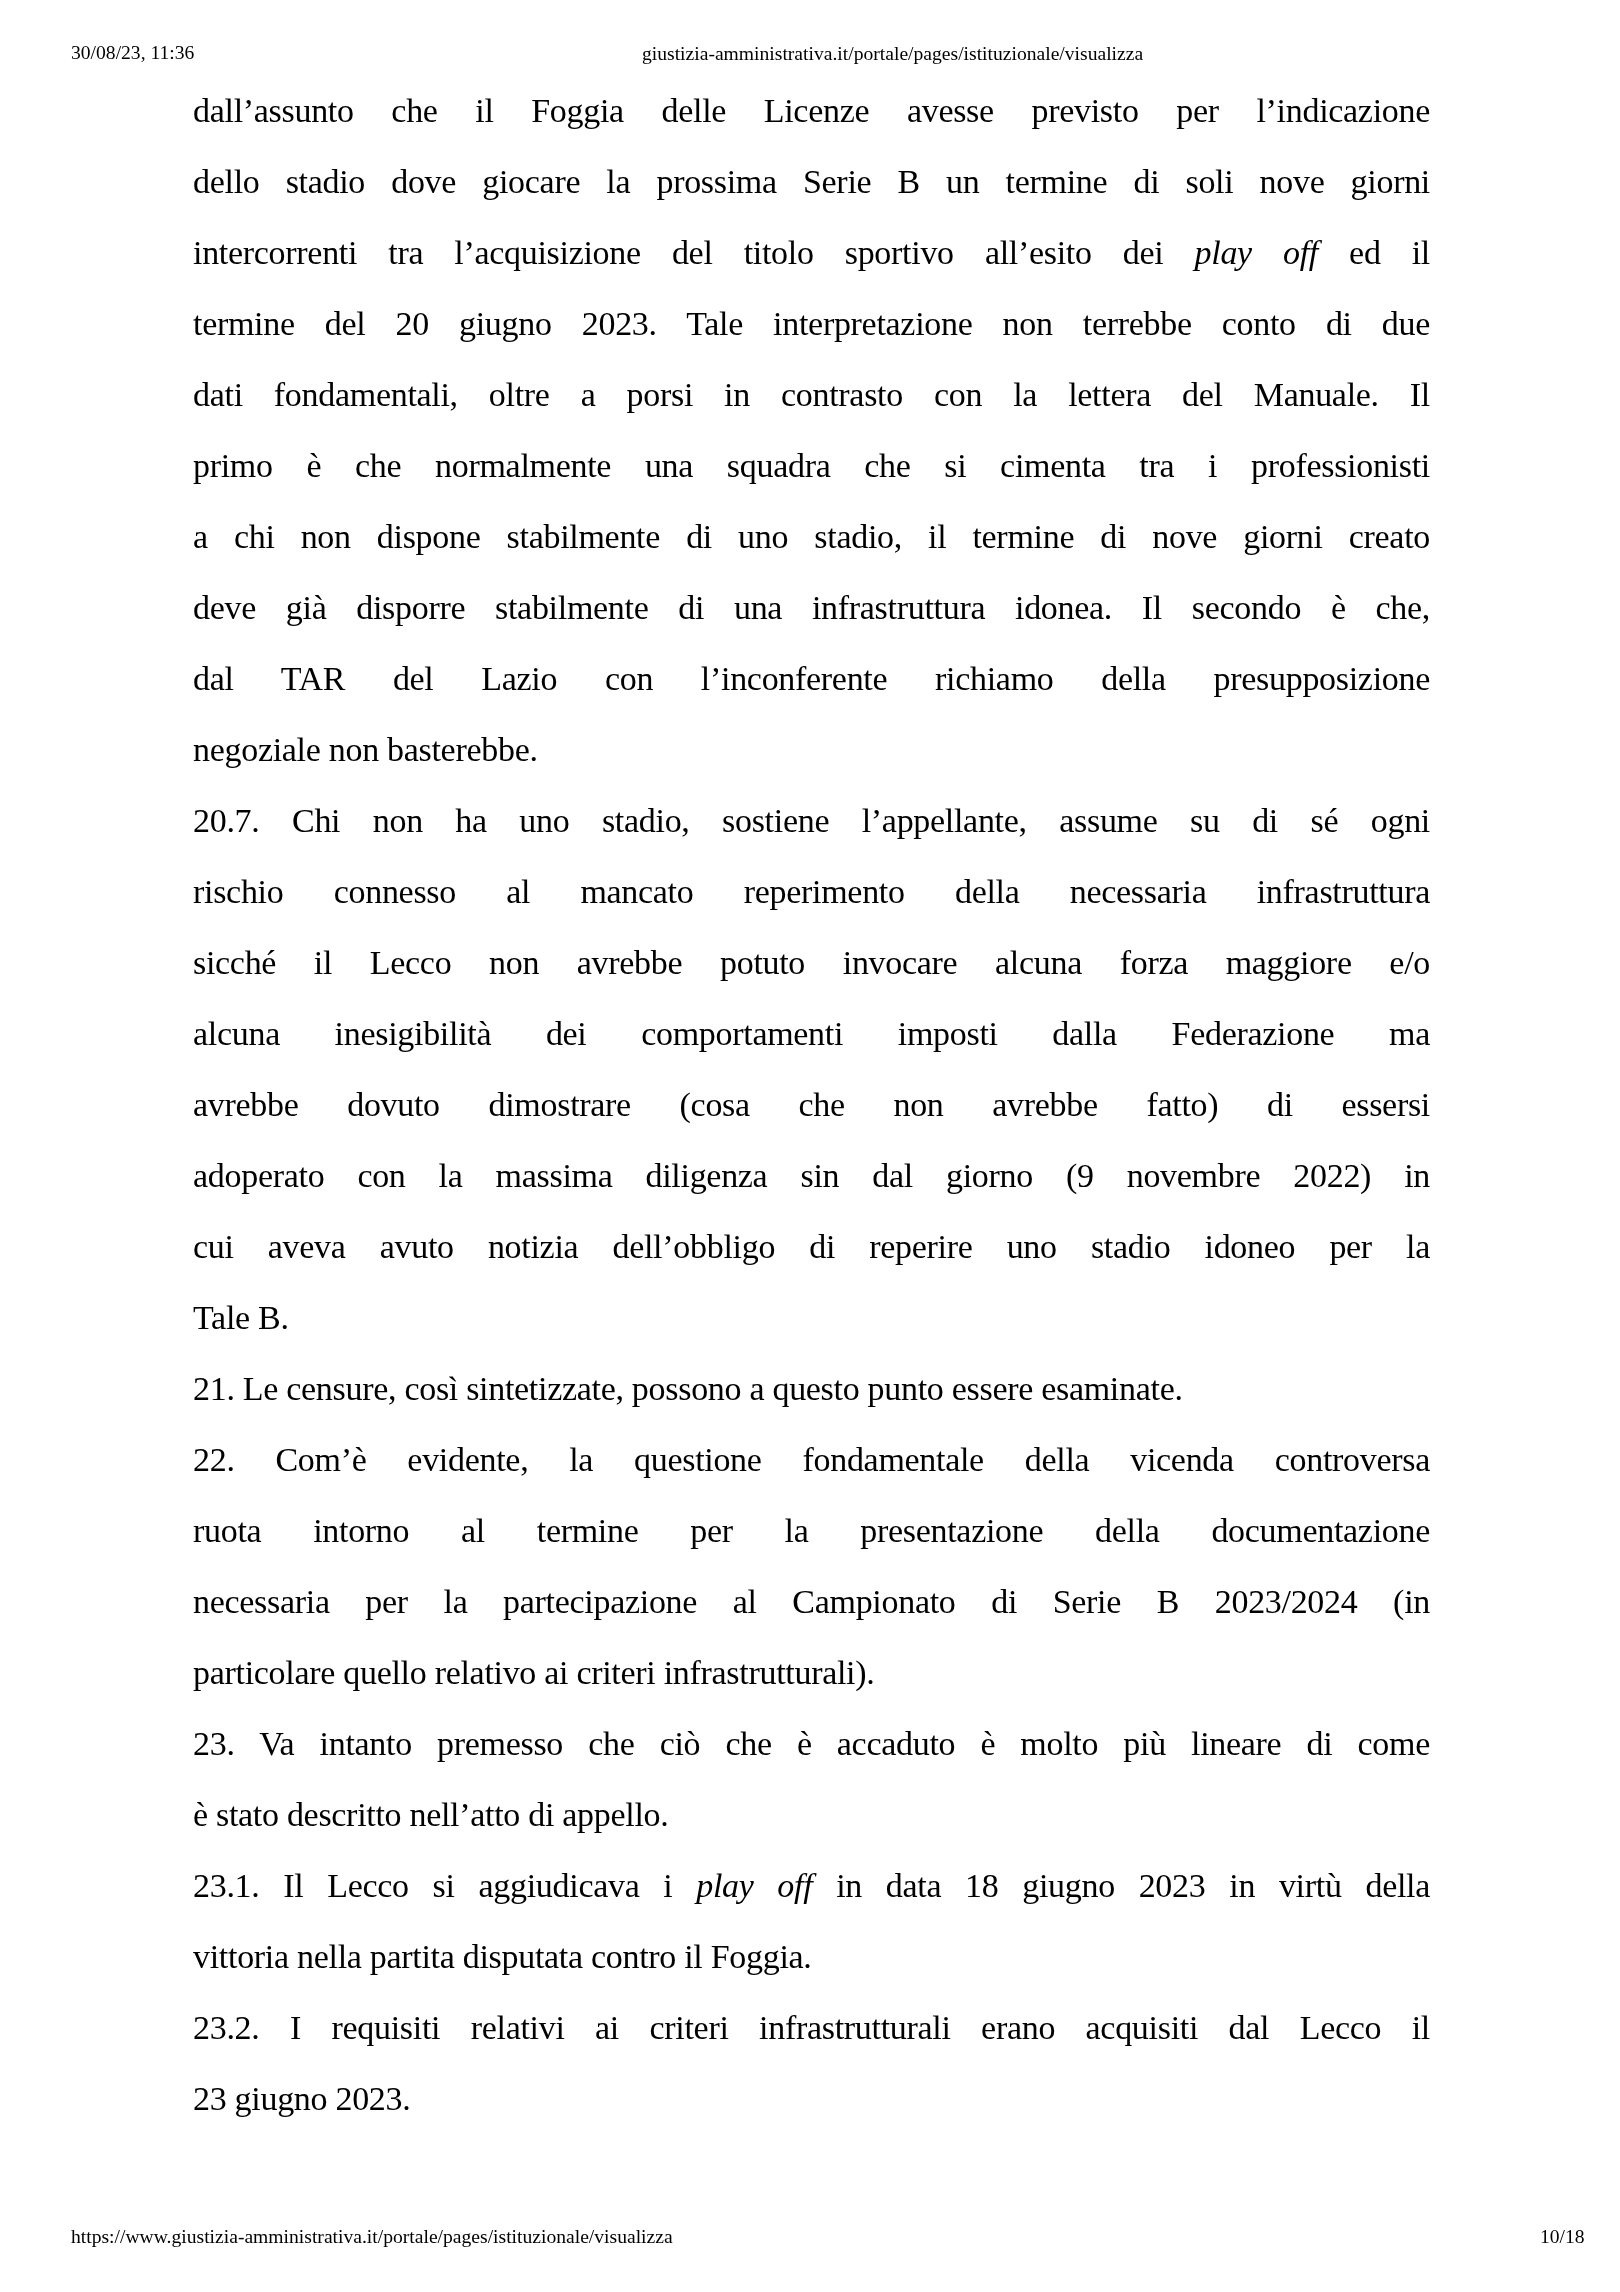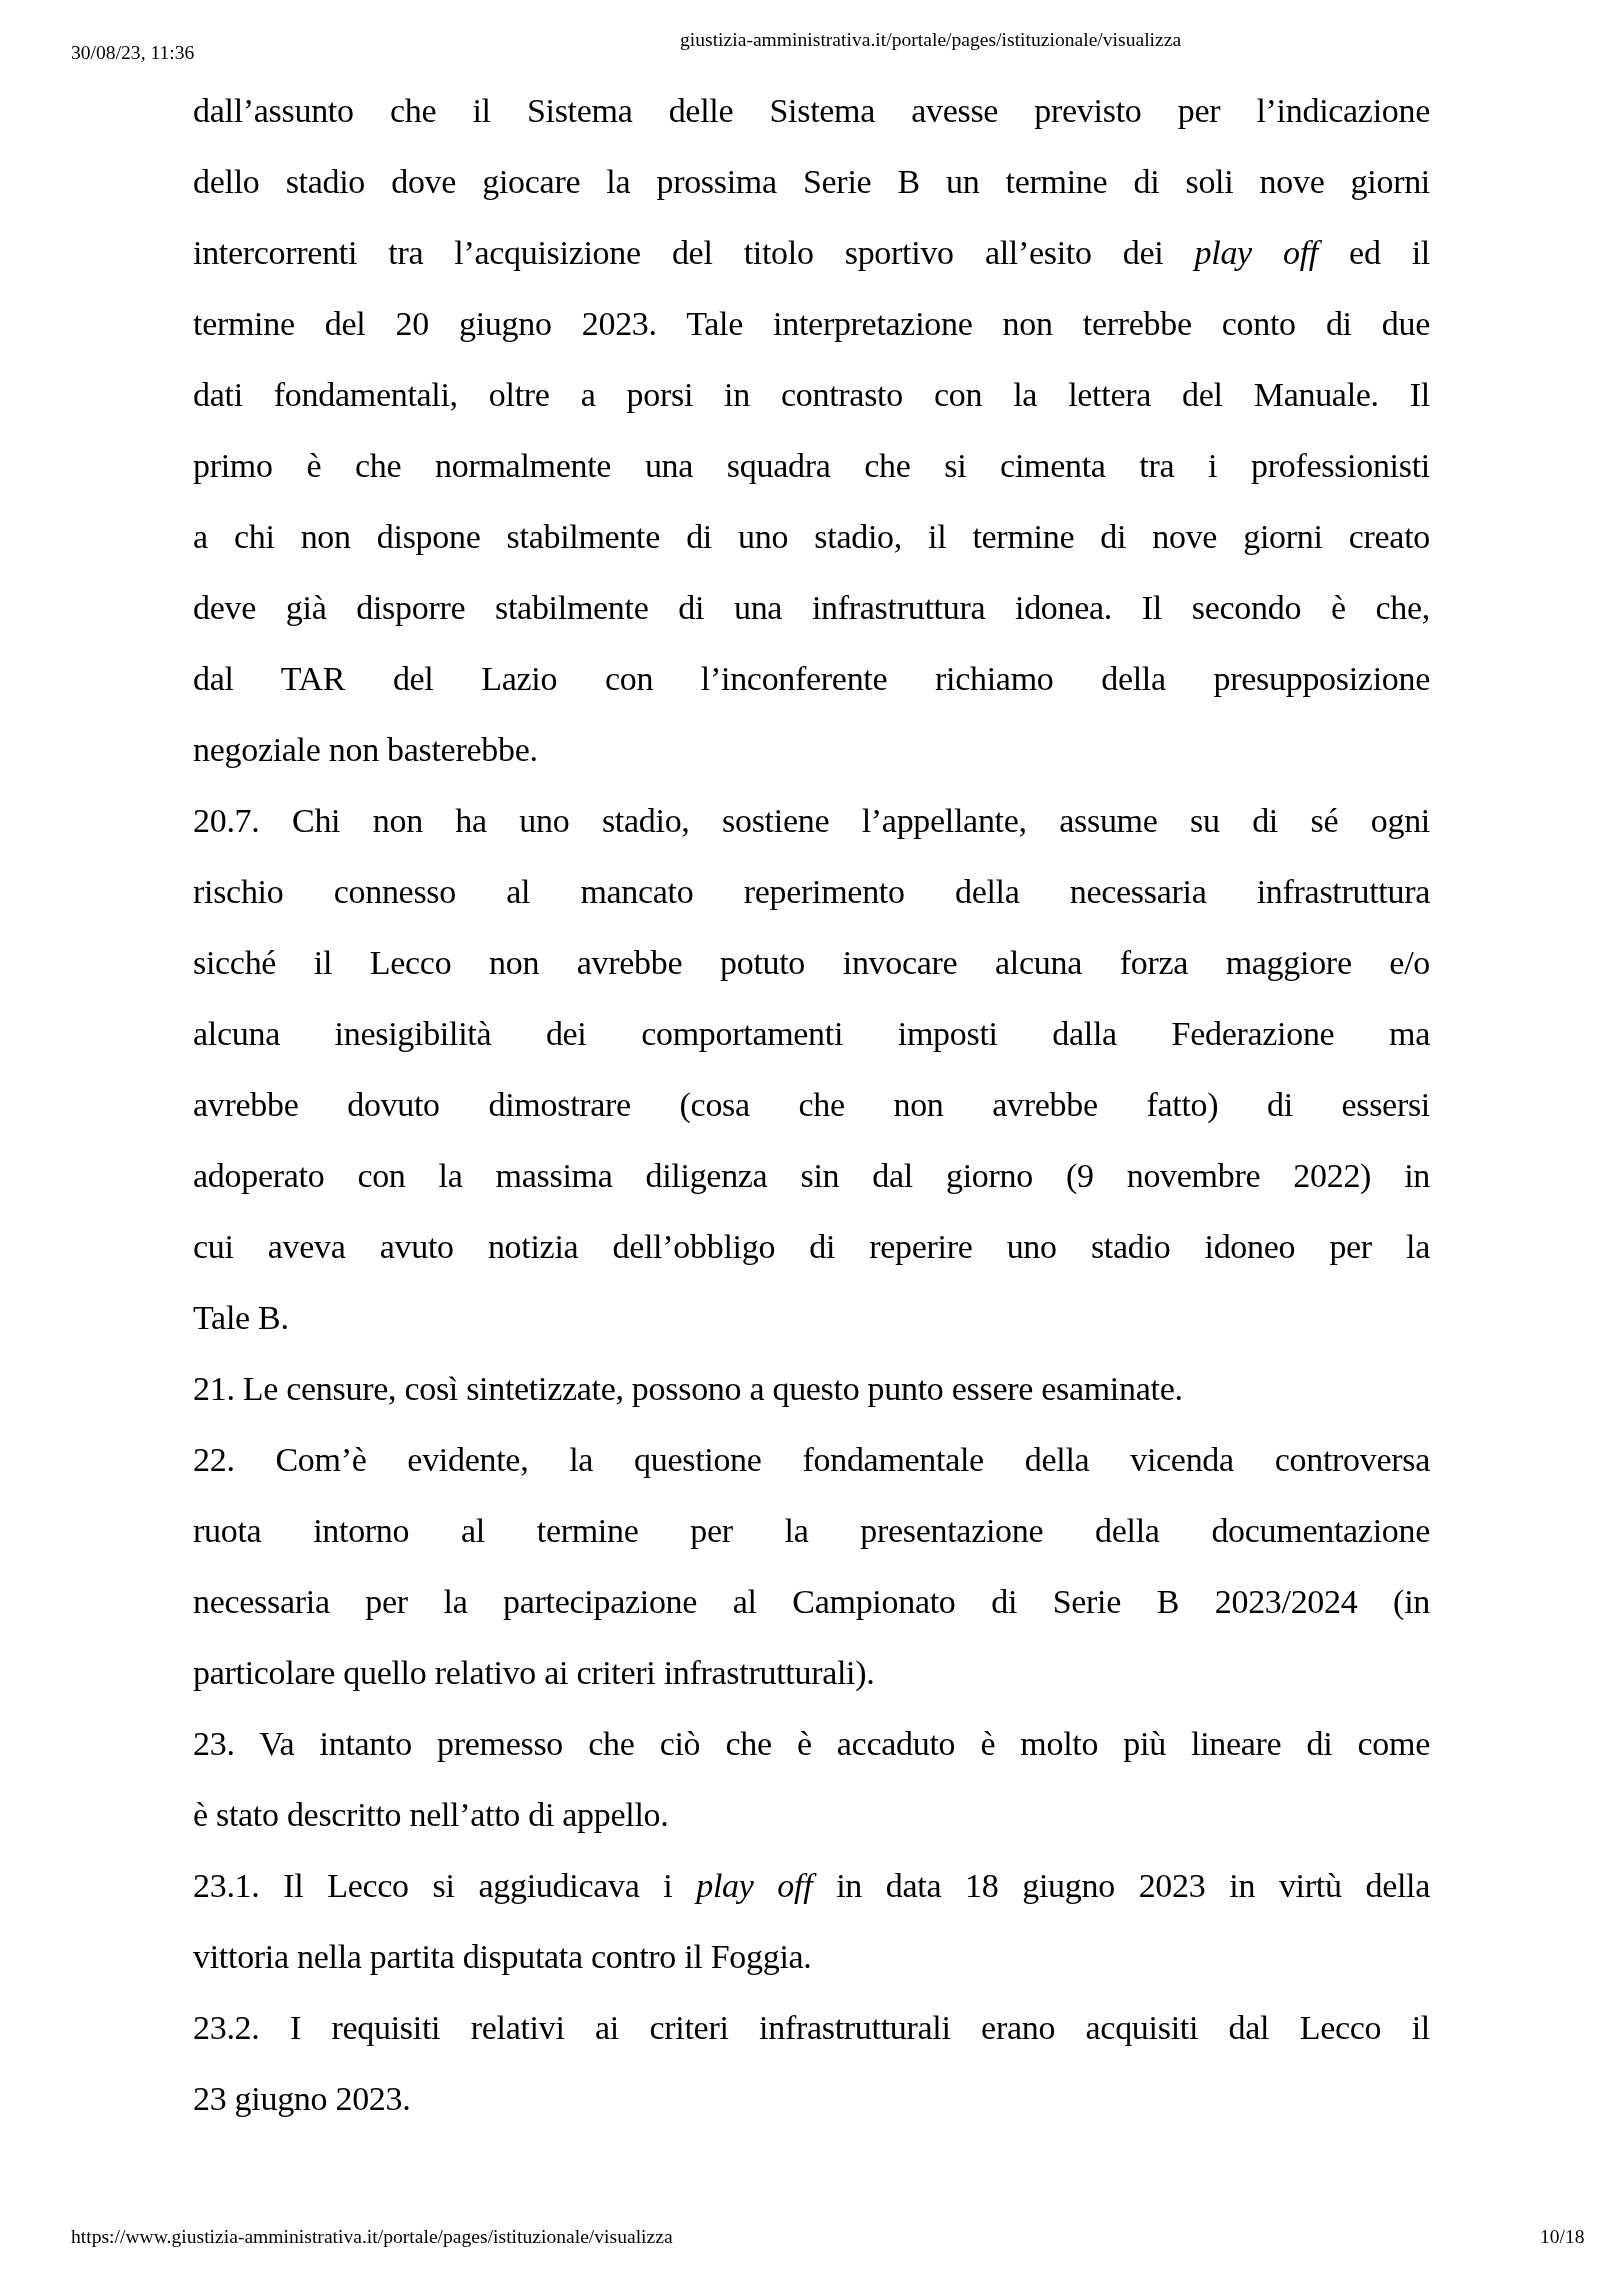--- a/index.html
+++ b/index.html
@@ -15,21 +15,21 @@
     color: #000000;
     font-family: "Liberation Serif", "DejaVu Serif", serif;
   }
   .hdr {
     position: absolute;
     font-size: 19.6px;
     line-height: 23.5px;
     white-space: nowrap;
   }
   #hdr-date { left: 71px; top: 41px; }
-  #hdr-url { left: 642px; top: 28px; margin-left: 38px; }
+  #hdr-url { left: 642px; top: 42px; }
   #ftr-url { left: 71px; top: 2225px; }
   #ftr-page { left: 1540px; top: 2225px; }
 
   .body-text {
     position: absolute;
     left: 193px;
     top: 75px;
     width: 1237px;
   }
   .line {
@@ -50,21 +50,21 @@
 </style>
 </head>
 <body>
 
 <div class="hdr" id="hdr-date">30/08/23, 11:36</div>
 <div class="hdr" id="hdr-url">giustizia-amministrativa.it/portale/pages/istituzionale/visualizza</div>
 
 <div class="body-text">
 
   <div>
-    <div class="line"><span>dall’assunto che il Sistema delle Sistema avesse previsto per l’indicazione</span></div>
+    <div class="line"><span>dall’assunto che il Foggia delle Licenze avesse previsto per l’indicazione</span></div>
     <div class="line"><span>dello stadio dove giocare la prossima Serie B un termine di soli nove giorni</span></div>
     <div class="line"><span>intercorrenti tra l’acquisizione del titolo sportivo all’esito dei </span><span class="it">play off</span><span> ed il</span></div>
     <div class="line"><span>termine del 20 giugno 2023. Tale interpretazione non terrebbe conto di due</span></div>
     <div class="line"><span>dati fondamentali, oltre a porsi in contrasto con la lettera del Manuale. Il</span></div>
     <div class="line"><span>primo è che normalmente una squadra che si cimenta tra i professionisti</span></div>
     <div class="line"><span>a chi non dispone stabilmente di uno stadio, il termine di nove giorni creato</span></div>
     <div class="line"><span>deve già disporre stabilmente di una infrastruttura idonea. Il secondo è che,</span></div>
     <div class="line"><span>dal TAR del Lazio con l’inconferente richiamo della presupposizione</span></div>
     <div class="line last"><span>negoziale non basterebbe.</span></div>
   </div>

